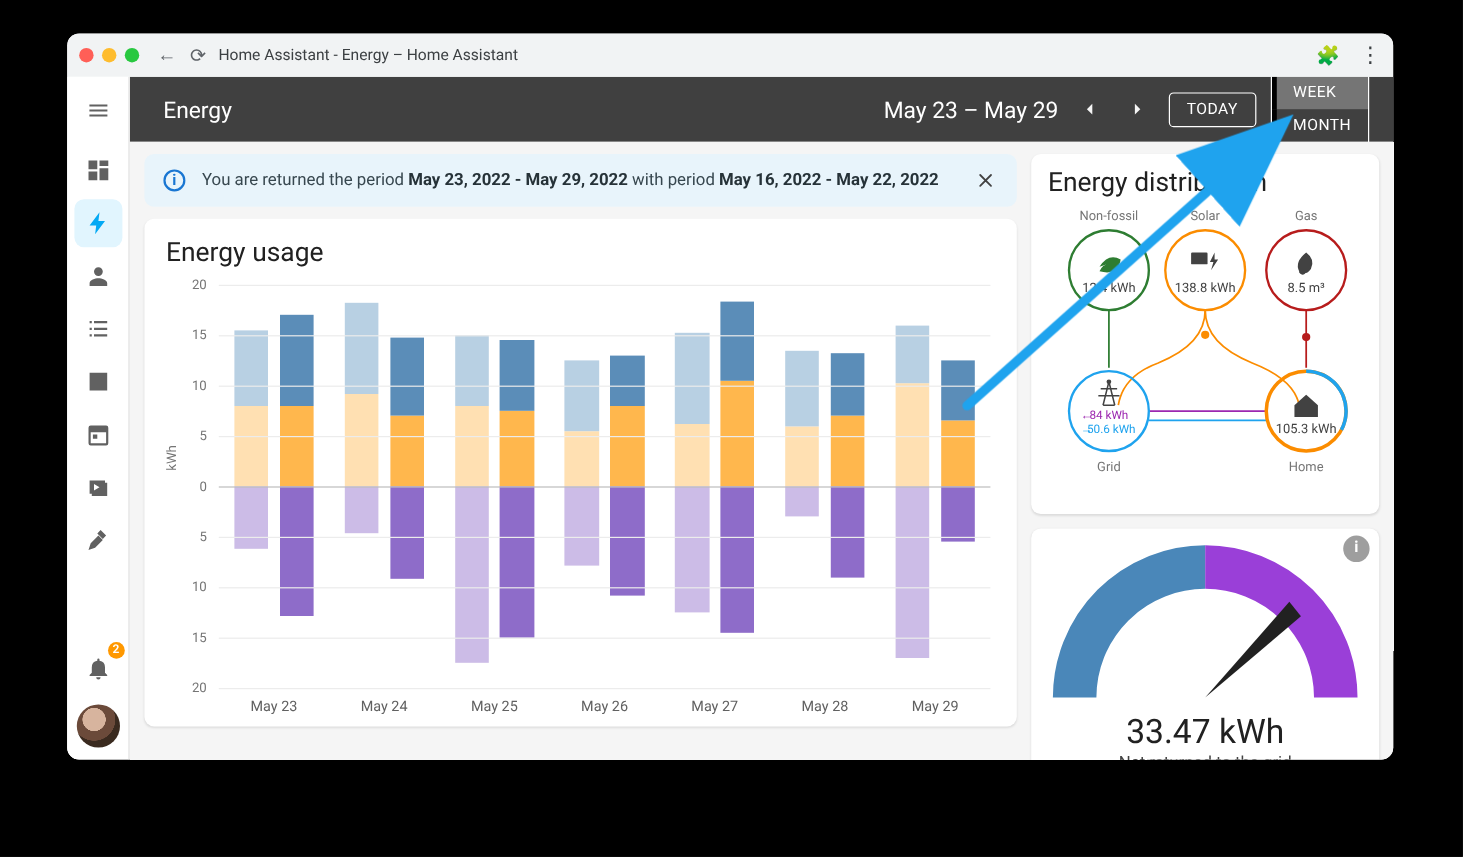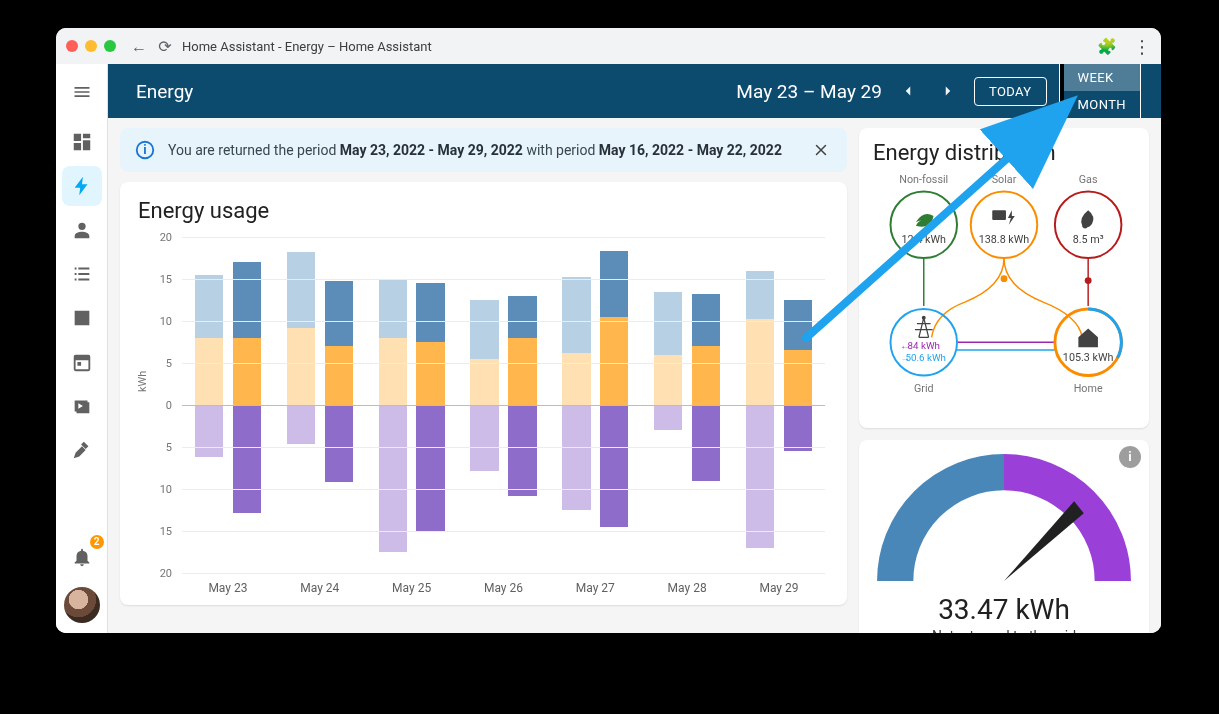--- a/index.html
+++ b/index.html
@@ -24,21 +24,21 @@
   .side-btn.active { background:#e1f5fe; }
   .side-btn.active svg { fill:#03a9f4; }
   .hamburger { width:40px; height:40px; display:flex; align-items:center; justify-content:center; color:#616161; cursor:pointer; margin-bottom:6px;}
   .hamburger svg{width:20px;height:20px;fill:#616161;}
   .side-spacer{flex:1;}
   .bell-wrap{position:relative;}
   .badge{position:absolute; top:-2px; right:-2px; background:#ff9800; color:#fff; font-size:10px; font-weight:600; border-radius:8px; padding:0 4px; line-height:14px;}
   .avatar{width:36px;height:36px;border-radius:50%; background:radial-gradient(circle at 40% 35%, #d7b49e 0 30%, #6b4a3a 31% 55%, #3a2a1f 56% 100%); margin:6px 0 10px;}
 
   .main { flex:1; display:flex; flex-direction:column; overflow:hidden;}
-  .toolbar { height:54px; background:#0c4a6e; color:#fff; display:flex; align-items:center; padding:0 20px 0 28px; gap:12px; }
+  .toolbar { height:54px; background:#404040; color:#fff; display:flex; align-items:center; padding:0 20px 0 28px; gap:12px; }
   .toolbar h1 { font-size:19px; font-weight:400; margin:0; }
   .spacer{flex:1;}
   .date-range{font-size:19px; font-weight:400;}
   .arrow-btn{width:28px;height:28px;display:flex;align-items:center;justify-content:center; cursor:pointer; opacity:.95;}
   .arrow-btn svg{width:18px;height:18px;fill:#fff;}
   .today-btn{border:1px solid #fff; color:#fff; padding:6px 14px; border-radius:4px; font-size:13px; letter-spacing:.4px; cursor:pointer;}
   .seg { display:flex; border:1px solid #fff; border-radius:4px; overflow:hidden;flex-direction:column; }
   .seg-btn { padding:6px 14px; font-size:13px; letter-spacing:.4px; cursor:pointer; color:#fff; border-left:4px solid #000000;}
   .seg-btn:first-child{border-left:none;}
   .seg-btn.active{ background:rgba(255,255,255,.28); }

